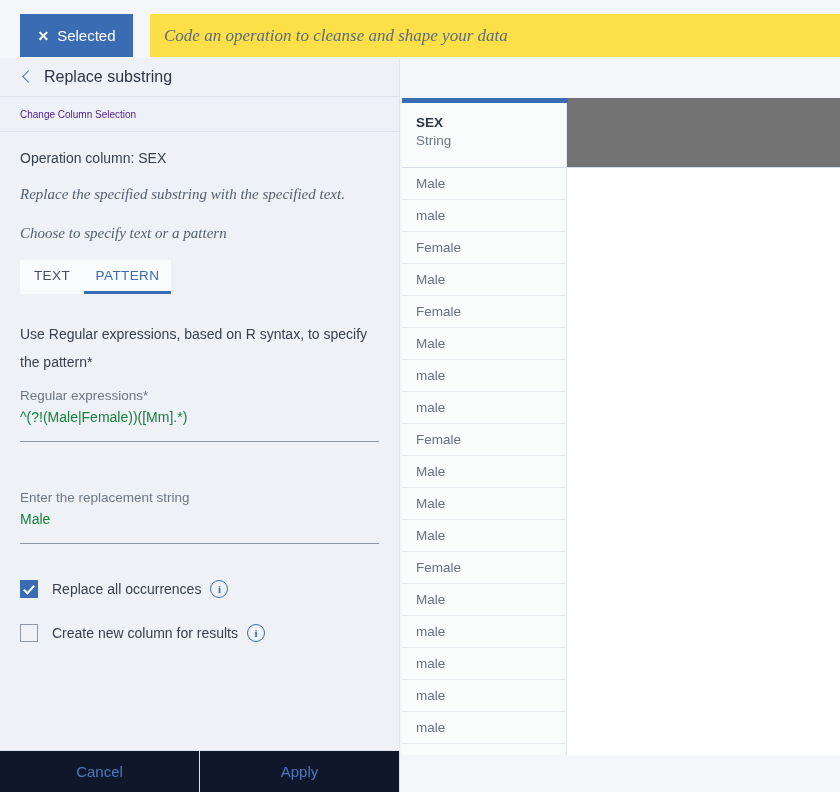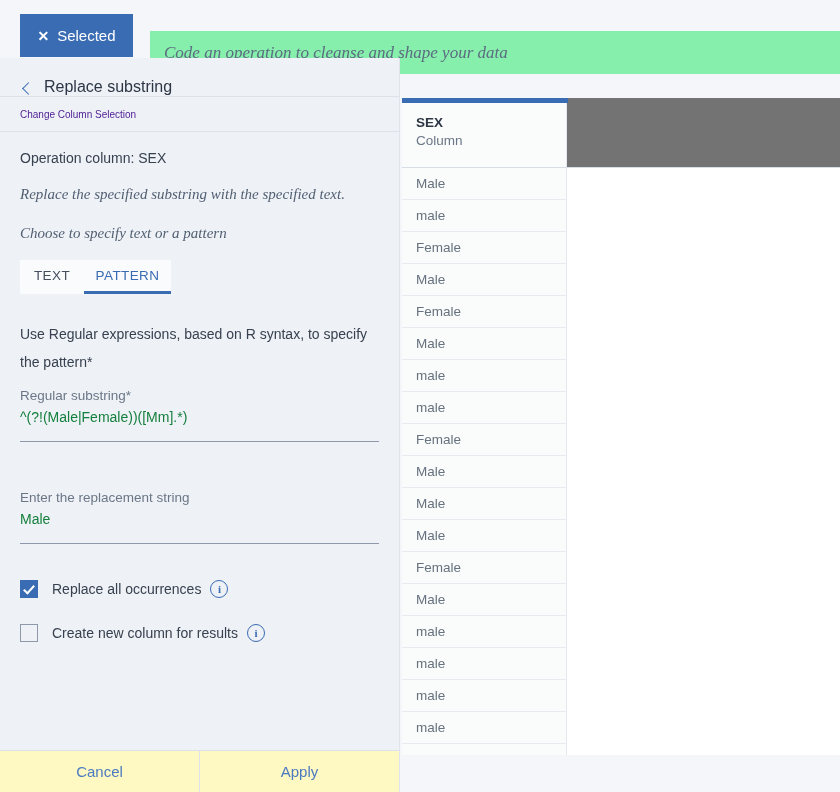--- a/index.html
+++ b/index.html
@@ -38,23 +38,23 @@
     cursor: pointer;
     user-select: none;
   }
   #op-close {
     font-size: 14px;
     line-height: 1;
     font-weight: 700;
   }
   #omnibar {
     position: absolute;
-    left: 150px; top: 31px;
+    left: 150px; top: 14px;
     width: 690px; height: 43px;
-    background: #86efac;
+    background: #fde047;
     display: flex;
     align-items: center;
     text-align: center;
   }
   #omnibar-placeholder {
     padding-left: 14px;
     font-family: "Liberation Serif", serif;
     font-style: italic;
     font-size: 17px;
     color: #5b6b80;
@@ -67,21 +67,21 @@
     width: 400px;
     height: 734px;
     background: #eef1f6;
     border-right: 1px solid #dfe4ec;
     box-sizing: border-box;
   }
   #panel-header {
     height: 39px;
     border-bottom: 1px solid #dde2ea;
     display: flex;
-    align-items: flex-end;
+    align-items: center;
     padding-left: 20px;
     background: #eef1f6;
     box-sizing: border-box;
   }
   #back-chevron {
     width: 14px; height: 14px;
     margin-right: 10px;
     display: inline-block;
     position: relative;
     cursor: pointer;
@@ -243,21 +243,21 @@
     border-top: 1px solid #dde2ea;
   }
   .footer-btn {
     flex: 1 1 50%;
     display: flex;
     align-items: center;
     justify-content: center;
     color: #4c7ac0;
     font-size: 15px;
     cursor: pointer;
-    background: #fef9c3;
+    background: #0f172a;
     user-select: none;
   }
   #cancel-button { border-right: 1px solid #dde2ea; }
 
   
   #grid {
     position: absolute;
     left: 402px; top: 98px;
     width: 438px;
     height: 657px;
@@ -357,21 +357,21 @@
 
     <div class="desc2">Choose to specify text or a pattern</div>
 
     <div id="tabs">
       <div class="tab w1">TEXT</div>
       <div class="tab w2 active">PATTERN</div>
     </div>
 
     <div class="field-help">Use Regular expressions, based on R syntax, to specify the pattern*</div>
 
-    <div class="field-label">Regular substring*</div>
+    <div class="field-label">Regular expressions*</div>
     <input class="field-underline" type="text" value="^(?!(Male|Female))([Mm].*)" style="">
 
     <div class="spacer-48"></div>
 
     <div class="field-label">Enter the replacement string</div>
     <input class="field-underline" type="text" value="Male" style="">
 
     <div class="spacer-36"></div>
 
     <div class="check-row">
@@ -393,21 +393,21 @@
     <div class="footer-btn" id="apply-button">Apply</div>
   </div>
 
 </div>
 
 <div id="grid">
   <div id="grid-accent"></div>
   <div id="grid-head">
     <div id="grid-head-cell">
       <div id="col-name">SEX</div>
-      <div id="col-type">Column</div>
+      <div id="col-type">String</div>
     </div>
   </div>
   <div id="rows">
       <div class="grid-row">
         <div class="cell-sex">Male</div>
         <div class="cell-blank"></div>
       </div>
       <div class="grid-row">
         <div class="cell-sex">male</div>
         <div class="cell-blank"></div>

